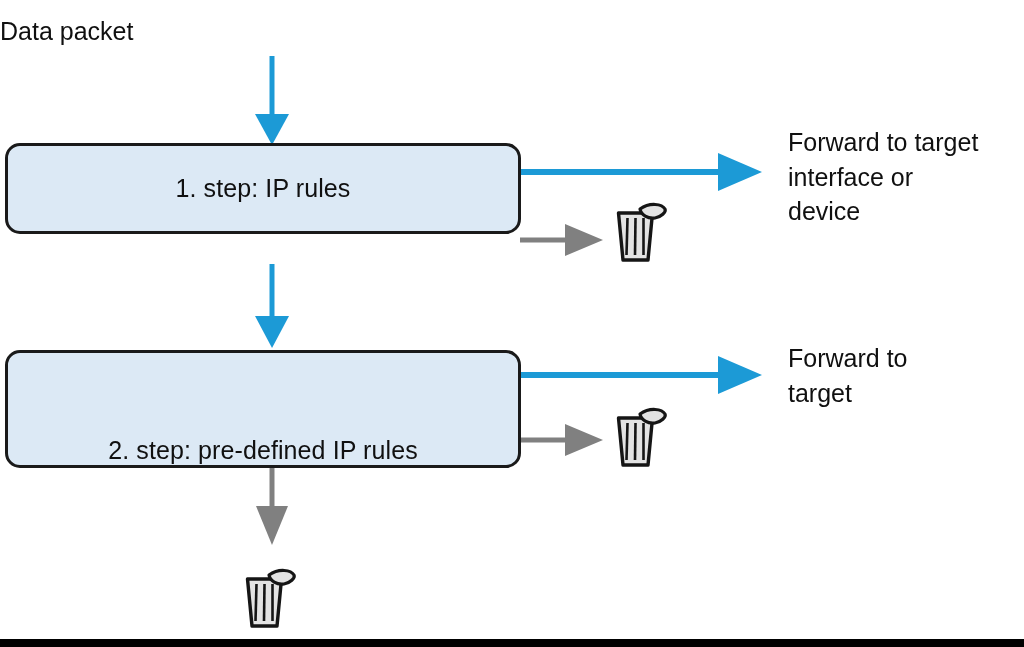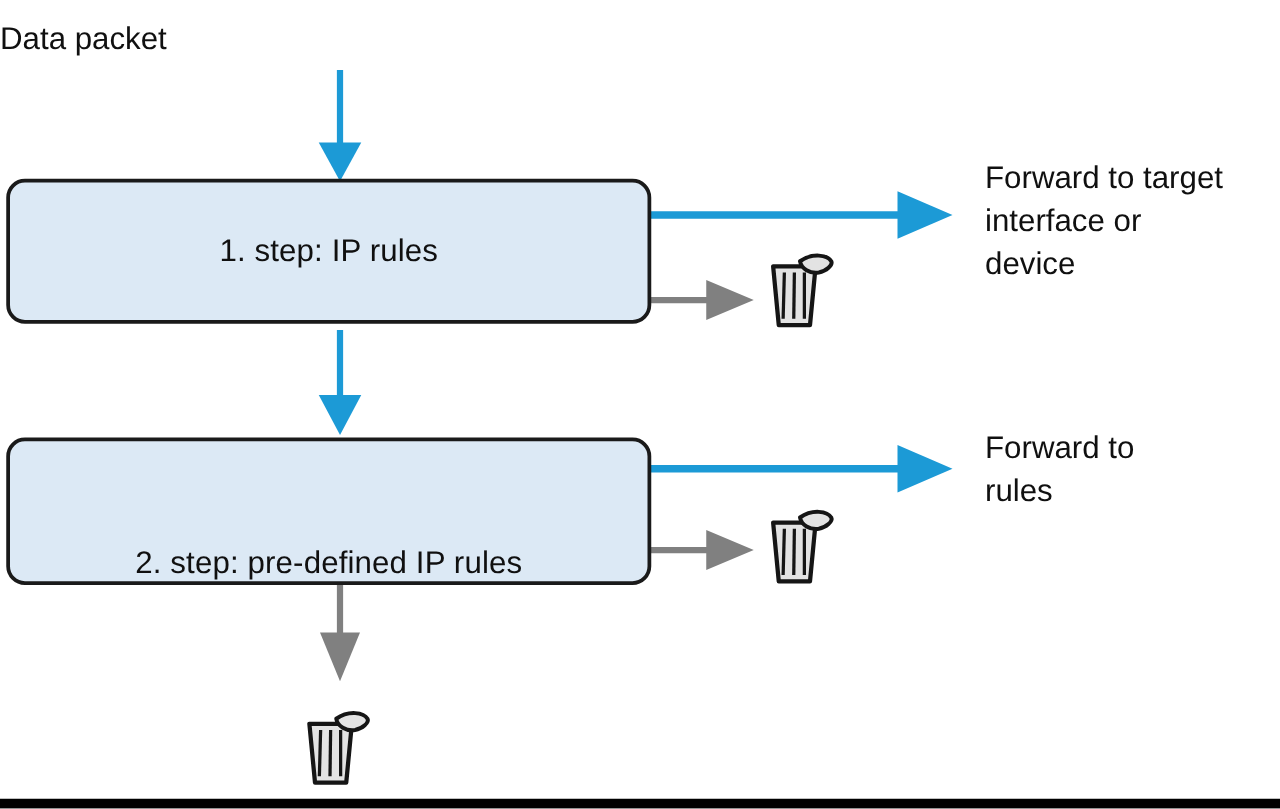--- a/index.html
+++ b/index.html
@@ -122,34 +122,34 @@
     </g>
 
     <g>
       <line x1="272" y1="467" x2="272" y2="510" stroke="#808080" stroke-width="5"></line>
       <polygon points="256,506 288,506 272,545" fill="#808080"></polygon>
     </g>
   </svg>
 
   <div class="free-text" id="text-data-packet">Data packet</div>
 
-  <div class="node-box" id="box-step-1" style="left:5px; top:143px; width:516px; height:116px;">
+  <div class="node-box" id="box-step-1" style="left:5px; top:143px; width:516px; height:91px;">
     <span class="node-label">1. step: IP rules</span>
   </div>
 
   <div class="node-box" id="box-step-2" style="left:5px; top:350px; width:516px; height:118px;align-items:flex-end;">
     <span class="node-label">2. step: pre-defined IP rules</span>
   </div>
 
   <div class="free-text" id="text-forward-target">Forward to target
 interface or
 device</div>
 
   <div class="free-text" id="text-forward-device">Forward to
-rules</div>
+target</div>
 
   <svg class="trash" id="trash-1" viewBox="0 0 62 66" xmlns="http://www.w3.org/2000/svg">
     <g>
       <path d="M9.5 16 L43.5 16 L39 63 L14 63 Z" fill="#e3e3e3" stroke="#151515" stroke-width="3.4" stroke-linejoin="round"></path>
       <line x1="18.5" y1="21" x2="17.5" y2="58" stroke="#151515" stroke-width="2.6"></line>
       <line x1="26.5" y1="21" x2="26" y2="58" stroke="#151515" stroke-width="2.6"></line>
       <line x1="34.5" y1="21" x2="34.5" y2="58" stroke="#151515" stroke-width="2.6"></line>
       <path d="M31 12 C41 5 53 7 56 12 C57.5 15 52 20 46 21 C39 22 32 18 31 12 Z" fill="#e3e3e3" stroke="#151515" stroke-width="3.2" stroke-linejoin="round"></path>
     </g>
   </svg>

